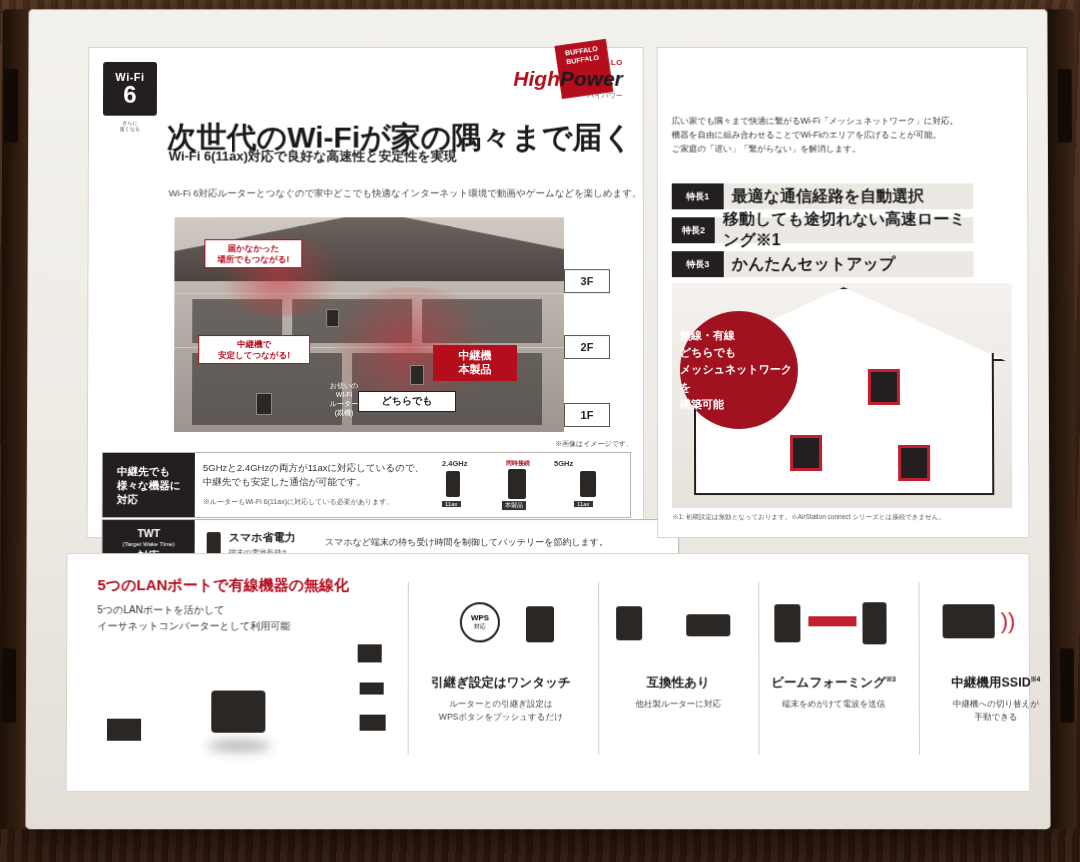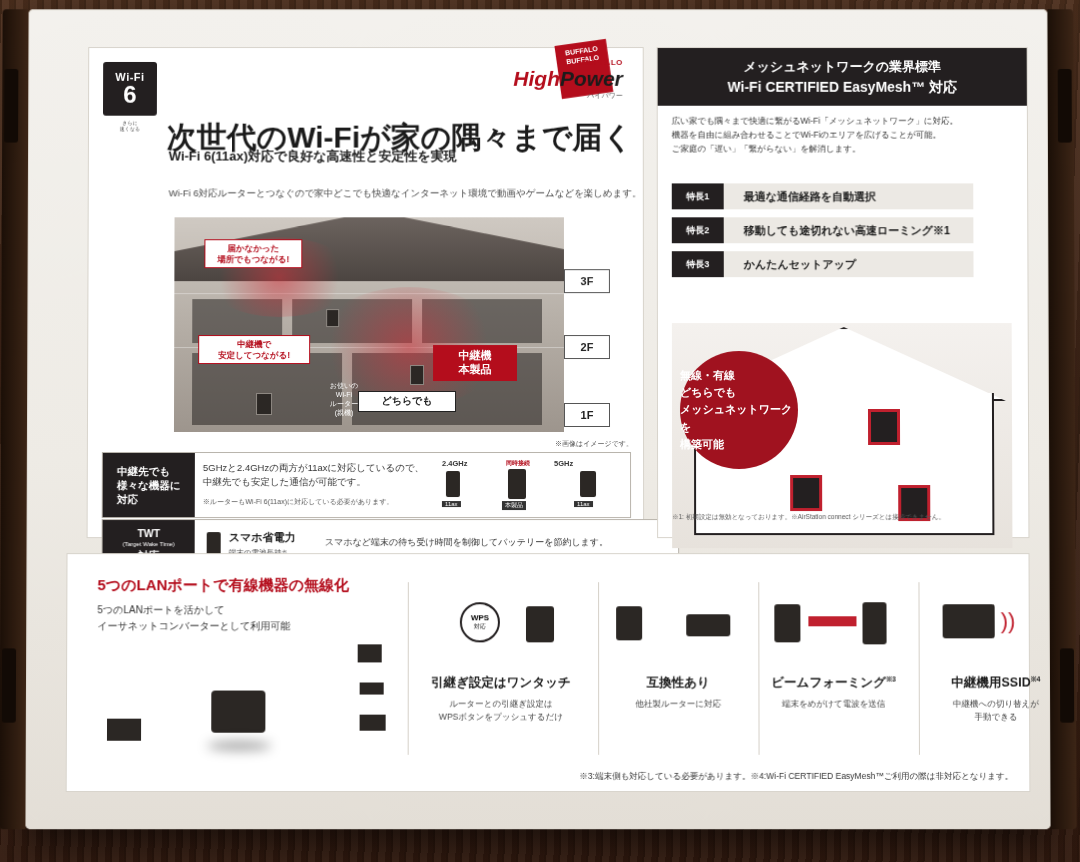--- a/index.html
+++ b/index.html
@@ -92,23 +92,23 @@
           background:#fff;border:1px solid #d8d4cc;}
   .bhead{position:absolute;left:0;top:0;width:100%;height:58px;background:#231f20;color:#fff;
          display:flex;flex-direction:column;align-items:center;justify-content:center;}
   .bhead .l1{font-size:13px;font-weight:bold;}
   .bhead .l2{font-size:14px;font-weight:bold;margin-top:3px;}
   .bdesc{position:absolute;left:14px;top:66px;width:340px;font-size:8.5px;color:#333;line-height:1.65;}
   .feat{position:absolute;left:14px;width:302px;height:26px;background:#ece9e4;
         display:flex;align-items:center;}
   .featnum{width:52px;height:100%;background:#231f20;color:#fff;font-size:9px;font-weight:bold;
            display:flex;align-items:center;justify-content:center;}
-  .feattxt{margin-left:20px;font-size:11px;color:#1b1b1b;font-weight:bold;}
+  .feattxt{margin-left:8px;font-size:16px;color:#1b1b1b;font-weight:bold;}
   .meshimg{position:absolute;left:14px;top:236px;width:340px;height:225px;
-           background:linear-gradient(180deg,#f4f1ee,#e7e2dc);overflow:hidden;margin-top:40px;}
+           background:linear-gradient(180deg,#f4f1ee,#e7e2dc);overflow:hidden;}
   .mroof{position:absolute;left:10px;top:4px;width:320px;height:70px;
          background:#fff;border:2px solid #231f20;
          clip-path:polygon(50% 0,100% 100%,0 100%);}
   .mbody{position:absolute;left:22px;top:70px;width:296px;height:140px;
          border:2px solid #231f20;border-top:none;background:#fff;}
   .node{position:absolute;width:26px;height:30px;background:#231f20;border:3px solid #c0202e;}
   .circ{position:absolute;left:8px;top:28px;width:118px;height:118px;border-radius:50%;
         background:#a0121f;color:#fff;display:flex;flex-direction:column;
         align-items:center;justify-content:center;font-size:11px;font-weight:bold;line-height:1.55;}
   .bnote{position:absolute;left:14px;top:466px;font-size:6.5px;color:#555;}
@@ -225,24 +225,20 @@
           <span>対応</span>
         </div>
         <div class="dk" style="left:104px;top:12px;width:14px;height:24px;border-radius:2px;"></div>
         <div style="position:absolute;left:126px;top:10px;font-size:11px;font-weight:bold;color:#1b1b1b;">スマホ省電力</div>
         <div style="position:absolute;left:126px;top:28px;font-size:7.5px;color:#444;">端末の電池長持ち</div>
         <div style="position:absolute;left:222px;top:16px;font-size:9px;color:#333;">スマホなど端末の待ち受け時間を制御してバッテリーを節約します。</div>
       </div>
     </div>
 
     <div class="panelB">
-      <div class="bhead">
-        <div class="l1">メッシュネットワークの業界標準</div>
-        <div class="l2">Wi-Fi CERTIFIED EasyMesh™ 対応</div>
-      </div>
       <div class="bdesc" style="white-space:pre-line;">広い家でも隅々まで快適に繋がるWi-Fi「メッシュネットワーク」に対応。
 機器を自由に組み合わせることでWi-Fiのエリアを広げることが可能。
 ご家庭の「遅い」「繋がらない」を解消します。</div>
 
       <div class="feat" style="top:136px;">
         <div class="featnum">特長1</div>
         <div class="feattxt">最適な通信経路を自動選択</div>
       </div>
       <div class="feat" style="top:170px;">
         <div class="featnum">特長2</div>
@@ -317,17 +313,16 @@
       <div class="dk" style="left:874px;top:50px;width:52px;height:34px;border-radius:3px;"></div>
       <div style="position:absolute;left:932px;top:54px;font-size:22px;color:#c0202e;">))</div>
       <div class="cell" style="left:852px;">
         <div class="cellTitle">
           <span>中継機用SSID</span><sup>※4</sup>
         </div>
         <div class="cellBody" style="white-space:pre-line;">中継機への切り替えが
 手動できる</div>
       </div>
 
-      <div class="footnote">※3:端末側も対応している必要があります。※4:Wi-Fi CERTIFIED EasyMesh™ご利用の際は非対応となります。</div>
     </div>
 
   </div>
 </div>
 
 </body></html>

